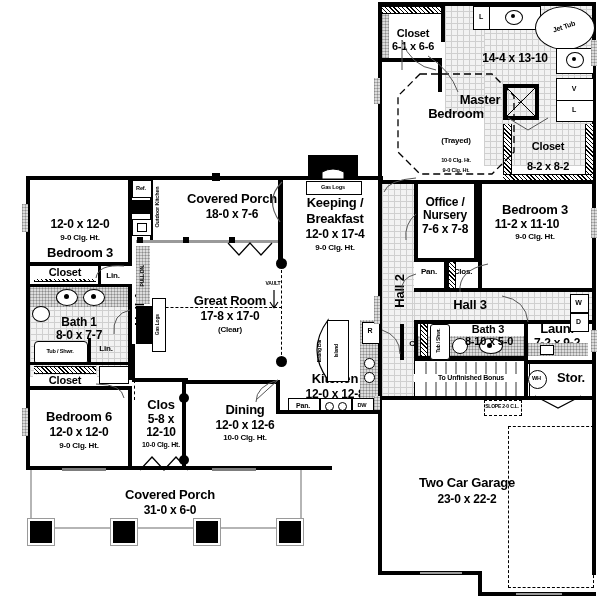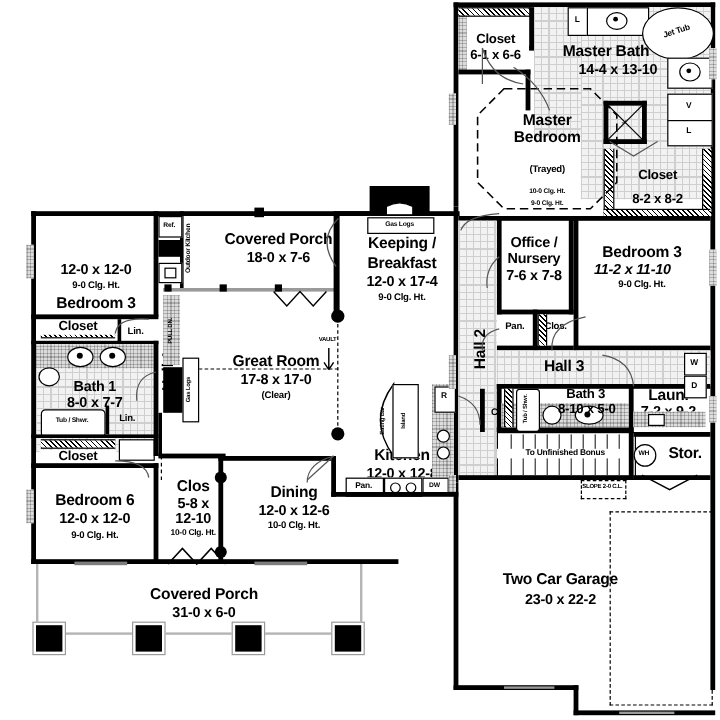--- a/index.html
+++ b/index.html
@@ -90,21 +90,20 @@
   <div class="lbl r7" style="left:535px;top:23px;width:58px;transform:rotate(-18deg);">Jet Tub</div>
 
   <div class="box" style="left:556px;top:48px;width:36px;height:24px;"></div>
   <div class="circ" style="left:566px;top:52px;width:16px;height:14px;"></div>
   <div class="circ" style="left:572px;top:57px;width:4px;height:4px;background:#000;border:0;"></div>
   <div class="box" style="left:556px;top:78px;width:36px;height:22px;"></div>
   <div class="lbl r7" style="left:556px;top:85px;width:36px;">V</div>
   <div class="box" style="left:556px;top:100px;width:36px;height:20px;"></div>
   <div class="lbl r7" style="left:556px;top:106px;width:36px;">L</div>
 
-  <div class="lbl rm r13" style="left:440px;top:36px;width:130px;">Master Bath</div>
   <div class="lbl rm r12" style="left:450px;top:52px;width:130px;">14-4 x 13-10</div>
 
   <div class="wall" style="left:503px;top:84px;width:4px;height:36px;"></div>
   <div class="wall" style="left:535px;top:84px;width:4px;height:36px;"></div>
   <div class="wall" style="left:503px;top:84px;width:36px;height:4px;"></div>
   <div class="wall" style="left:503px;top:116px;width:36px;height:4px;"></div>
   <svg style="left:507px;top:88px;width:28px;height:28px;">
     <line x1="0" y1="0" x2="28" y2="28" stroke="#000" stroke-width="1"></line>
     <line x1="28" y1="0" x2="0" y2="28" stroke="#000" stroke-width="1"></line>
   </svg>
@@ -115,38 +114,38 @@
 
   <div class="hatchwallV" style="left:503px;top:124px;width:7px;height:56px;"></div>
   <div class="hatchwallV" style="left:585px;top:124px;width:7px;height:56px;"></div>
   <div class="hatchwall" style="left:503px;top:174px;width:89px;height:7px;"></div>
   <div class="lbl rm r11" style="left:510px;top:141px;width:76px;">Closet</div>
   <div class="lbl rm r11" style="left:510px;top:161px;width:76px;">8-2 x 8-2</div>
 
   <svg style="left:398px;top:74px;width:116px;height:100px;">
     <polygon points="22,0 94,0 116,22 116,78 94,100 22,100 0,78 0,22" fill="none" stroke="#000" stroke-width="1.3" stroke-dasharray="7,4"></polygon>
   </svg>
-  <div class="lbl rm r13" style="left:398px;top:93px;width:116px;">Master</div>
+  <div class="lbl rm r13" style="left:410px;top:93px;width:116px;padding-left:12px;">Master</div>
   <div class="lbl rm r13" style="left:398px;top:107px;width:116px;">Bedroom</div>
   <div class="lbl r8" style="left:398px;top:137px;width:116px;">(Trayed)</div>
   <div class="lbl r6" style="left:398px;top:157px;width:116px;">10-0 Clg. Ht.</div>
   <div class="lbl r6" style="left:398px;top:167px;width:116px;">9-0 Clg. Ht.</div>
 
   <div class="grayfill" style="left:374px;top:78px;width:6px;height:26px;"></div>
 
   <div class="wall" style="left:382px;top:180px;width:210px;height:4px;"></div>
 
   <div class="wall" style="left:414px;top:182px;width:4px;height:80px;"></div>
   <div class="wall" style="left:474px;top:182px;width:4px;height:80px;"></div>
   <div class="lbl rm r12" style="left:414px;top:196px;width:62px;">Office /</div>
   <div class="lbl rm r12" style="left:414px;top:209px;width:62px;">Nursery</div>
   <div class="lbl rm r12" style="left:414px;top:223px;width:62px;">7-6 x 7-8</div>
 
   <div class="lbl rm r13" style="left:480px;top:203px;width:110px;">Bedroom 3</div>
-  <div class="lbl rm r12" style="left:472px;top:218px;width:110px;font-style:italic;">11-2 x 11-10</div>
+  <div class="lbl rm r12" style="left:472px;top:218px;width:110px;">11-2 x 11-10</div>
   <div class="lbl r8" style="left:480px;top:233px;width:110px;">9-0 Clg. Ht.</div>
   <div class="grayfill" style="left:591px;top:208px;width:6px;height:30px;"></div>
 
   <div class="wall" style="left:414px;top:258px;width:64px;height:4px;"></div>
   <div class="wall" style="left:414px;top:288px;width:64px;height:4px;"></div>
   <div class="wall" style="left:444px;top:258px;width:4px;height:34px;"></div>
   <div class="lbl r8" style="left:414px;top:268px;width:30px;">Pan.</div>
   <div class="lbl r8" style="left:448px;top:268px;width:30px;">Clos.</div>
   <div class="hatchwallV" style="left:448px;top:262px;width:6px;height:26px;"></div>
 

